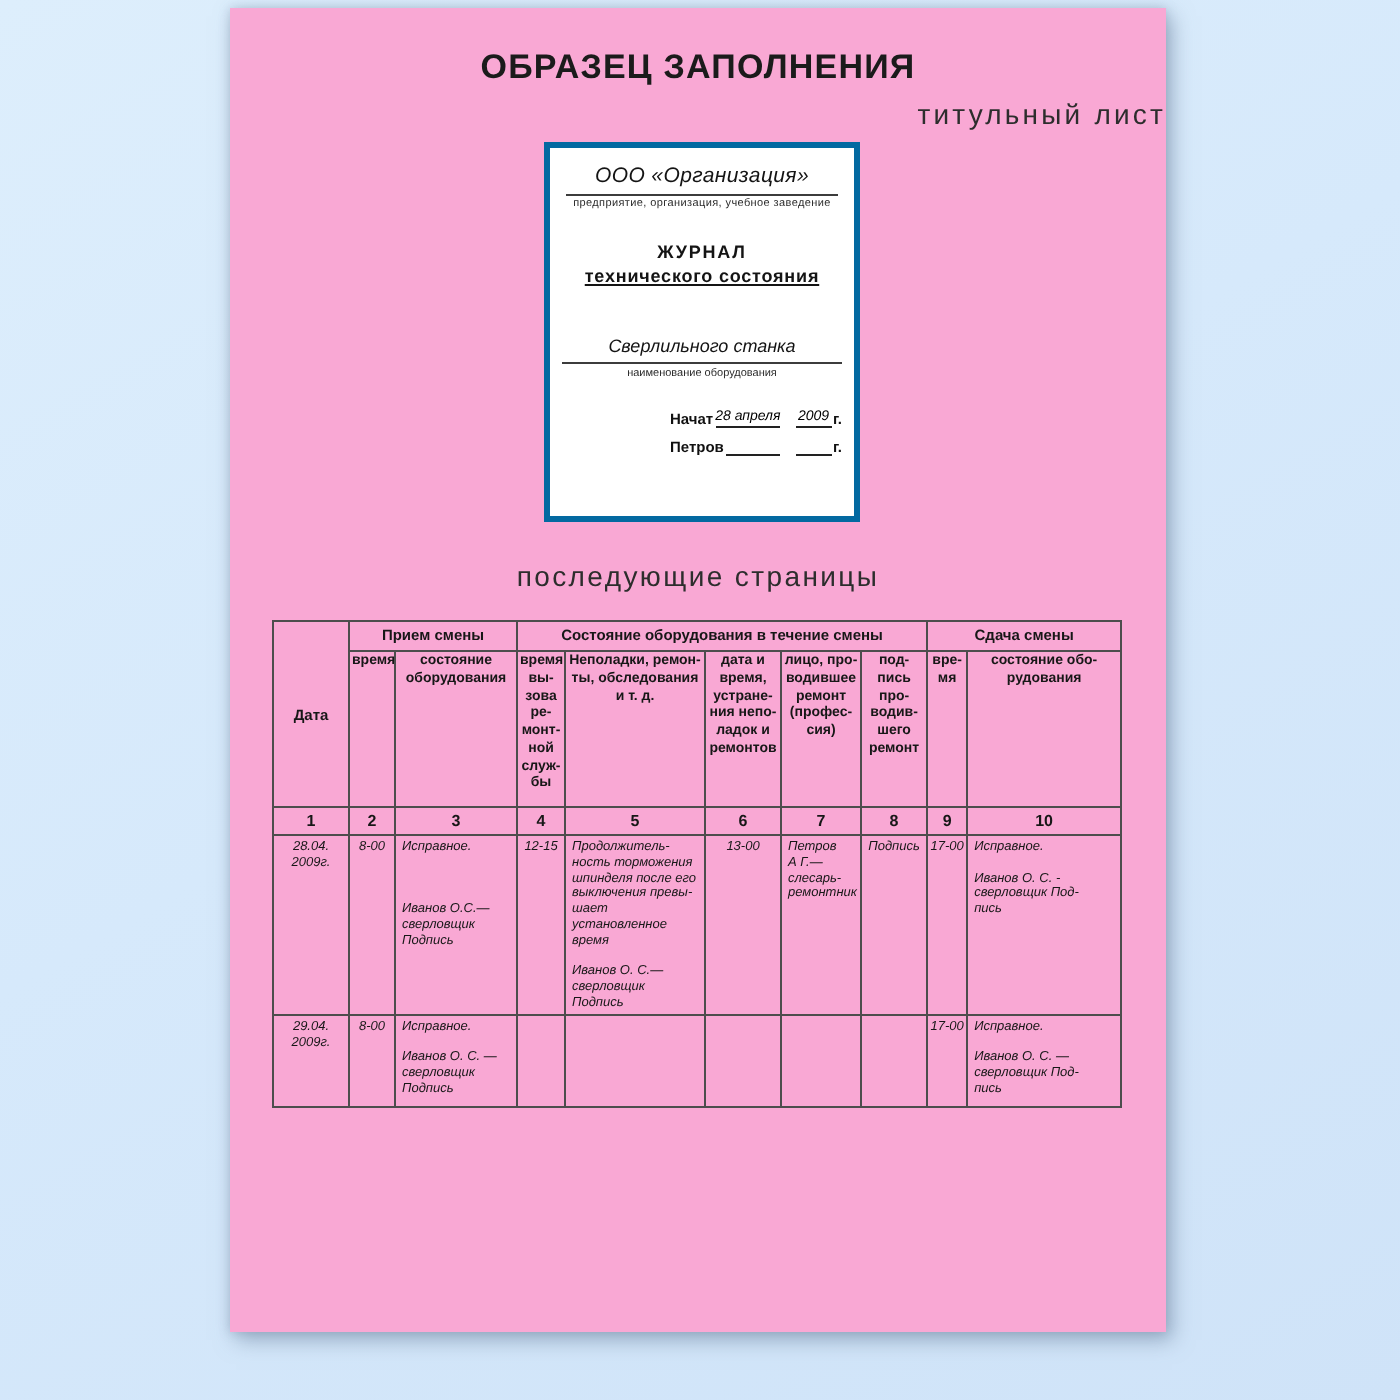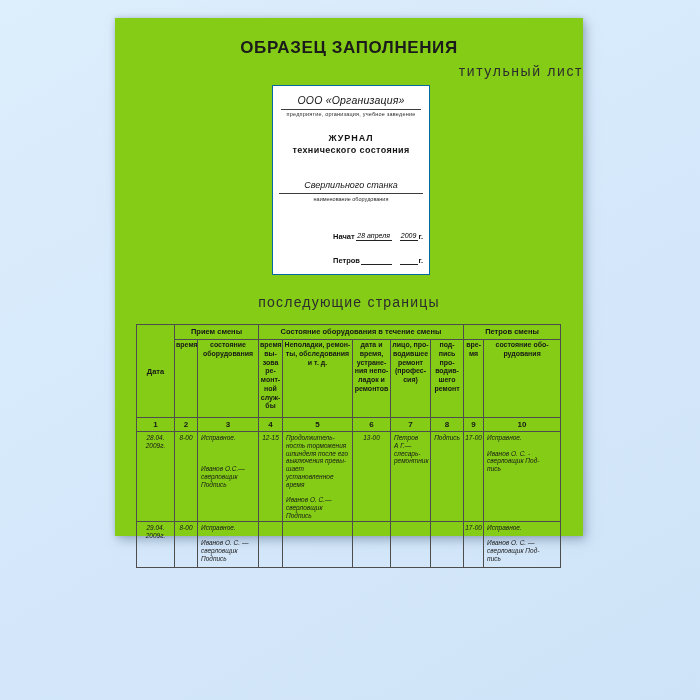--- a/index.html
+++ b/index.html
@@ -3,52 +3,52 @@
 <meta charset="utf-8">
 <style>
   * { margin:0; padding:0; box-sizing:border-box; }
   html,body { width:700px; height:700px; }
   body {
     font-family:"Liberation Sans", sans-serif;
     background:linear-gradient(150deg,#ddeefc 0%,#d6e9fb 45%,#cfe3f8 100%);
     position:relative; overflow:hidden;
   }
   .doc-page {
-    position:absolute; left:115px; top:18px; width:468px; height:518px;
-    background:#84cc16;
+    position:absolute; left:115px; top:4px; width:468px; height:662px;
+    background:#f9a8d4;
     box-shadow:3px 4px 10px rgba(106,128,154,.55), 0 0 5px rgba(120,140,165,.35);
   }
   .h1 {
     position:absolute; top:20px; left:0; width:100%; text-align:center;
     font-size:17px; font-weight:bold; letter-spacing:.6px; color:#1b1b1b;
   }
   .h2 {
     position:absolute; top:45px; left:0; width:100%; text-align:right;
     font-size:14px; font-weight:400; letter-spacing:1.6px; color:#2d2d2d;
   }
   .h3 {
     position:absolute; top:276px; left:0; width:100%; text-align:center;
     font-size:14px; font-weight:400; letter-spacing:1.2px; color:#2d2d2d;
   }
   
   .title-box {
     position:absolute; left:157px; top:67px; width:158px; height:190px;
-    border:1px solid #0369a1; background:#fff;
+    border:3px solid #0369a1; background:#fff;
   }
   .tb-center { position:absolute; left:0; width:100%; text-align:center; color:#141414; }
   .org-name  { top:8px;  font-size:10.5px; font-style:italic; letter-spacing:.2px; }
   .org-line  { position:absolute; top:23px; left:8px; right:8px; border-top:1px solid #3c3c3c; }
   .org-cap   { top:25px; font-size:5.5px; color:#2b2b2b; letter-spacing:.2px; }
   .j1 { top:47px; font-size:9px; font-weight:bold; letter-spacing:.9px; }
-  .j2 { top:59px; font-size:9px; font-weight:bold; letter-spacing:.4px; }
+  .j2 { top:59px; font-size:9px; font-weight:bold; letter-spacing:.4px;text-decoration:underline; }
   .equip     { top:94px;  font-size:9px; font-style:italic; }
   .equip-line{ position:absolute; top:107px; left:6px; right:6px; border-top:1px solid #3c3c3c; }
   .equip-cap { top:110px; font-size:5.5px; color:#2b2b2b; }
   .dates { position:absolute; top:131px; left:60px; right:6px; }
-  .date-row { display:flex; align-items:flex-end; margin-bottom:5px;margin-top:15px; }
+  .date-row { display:flex; align-items:flex-end; margin-bottom:5px; }
   .d-lbl { font-size:7.5px; font-weight:bold; color:#111; white-space:nowrap; }
   .d-val {
     flex:1; min-height:9px; margin:0 1px; border-bottom:1px solid #222;
     font-size:7px; font-style:italic; text-align:center; white-space:nowrap;
   }
   .d-gap { width:6px; }
   .d-yr  {
     width:18px; min-height:9px; margin:0 1px; border-bottom:1px solid #222;
     font-size:7px; font-style:italic; text-align:center;
   }
@@ -131,21 +131,21 @@
       <col style="width:40px">
         <col style="width:33px">
         <col style="width:20px">
       <col style="width:77px">
     </colgroup>
     <tbody>
       <tr class="grp">
         <th rowspan="2" class="date-h">Дата</th>
         <th colspan="2">Прием смены</th>
         <th colspan="5">Состояние оборудования в течение смены</th>
-        <th colspan="2">Петров смены</th>
+        <th colspan="2">Сдача смены</th>
       </tr>
       <tr class="sub">
         <th>время</th>
         <th>состояние
 оборудования</th>
         <th>время
 вы-
 зова
 ре-
 монт-

